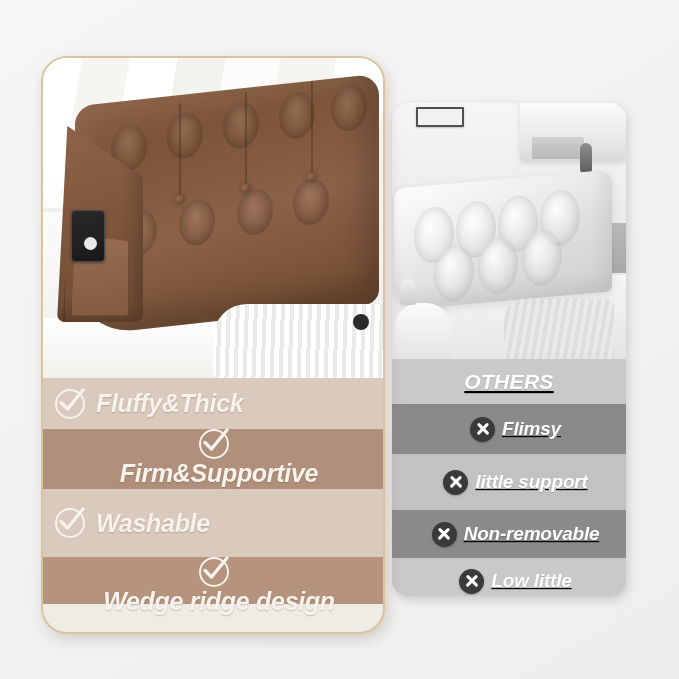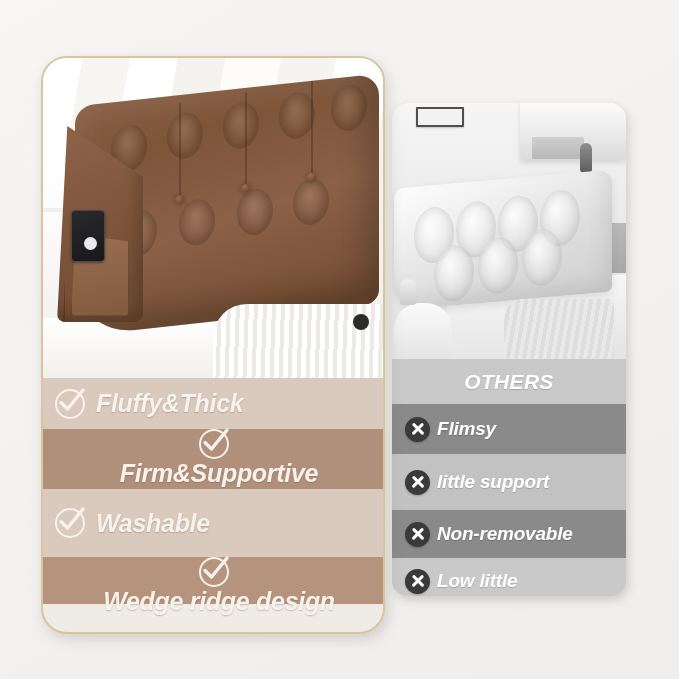--- a/index.html
+++ b/index.html
@@ -85,31 +85,32 @@
   }
   .gs-nightobj{
     position:absolute; left:8px; top:176px; width:16px; height:26px;
     background:linear-gradient(180deg,#f0f0f0,#cccccc); border-radius:8px 8px 3px 3px;
   }
   .gs-wood{
     position:absolute; right:-4px; top:120px; width:40px; height:50px;
     background:linear-gradient(140deg,#b4b4b4,#8f8f8f); border-radius:4px; opacity:.75;
   }
 
-  .others-rows { position: absolute; left:0; right:0; top:256px; bottom:0; }
+  .others-rows { position: absolute; left:0; right:0; top:256px; bottom:0;text-decoration:underline; }
   .o-row {
     position: relative;
     display:flex; align-items:center;
     padding-left: 13px;
     color: #ffffff;
     font-style: italic; font-weight: 700;
     font-size: 19px;
     letter-spacing:-.2px;
     text-shadow: 0 1px 1px rgba(0,0,0,.18);
     white-space: nowrap;
+    justify-content: center;
   }
   .o-head { height: 45px; justify-content:center; padding-left:0;
             background:#c9c9c9; font-size:21px; letter-spacing:.3px; }
   .o-r1 { height: 50px; background:#8a8a8a; }
   .o-r2 { height: 56px; background:#c2c2c2; }
   .o-r3 { height: 48px; background:#8a8a8a; }
   .o-r4 { height: 46px; background:#c9c9c9; }
 
   .x-icon {
     flex: 0 0 auto;

